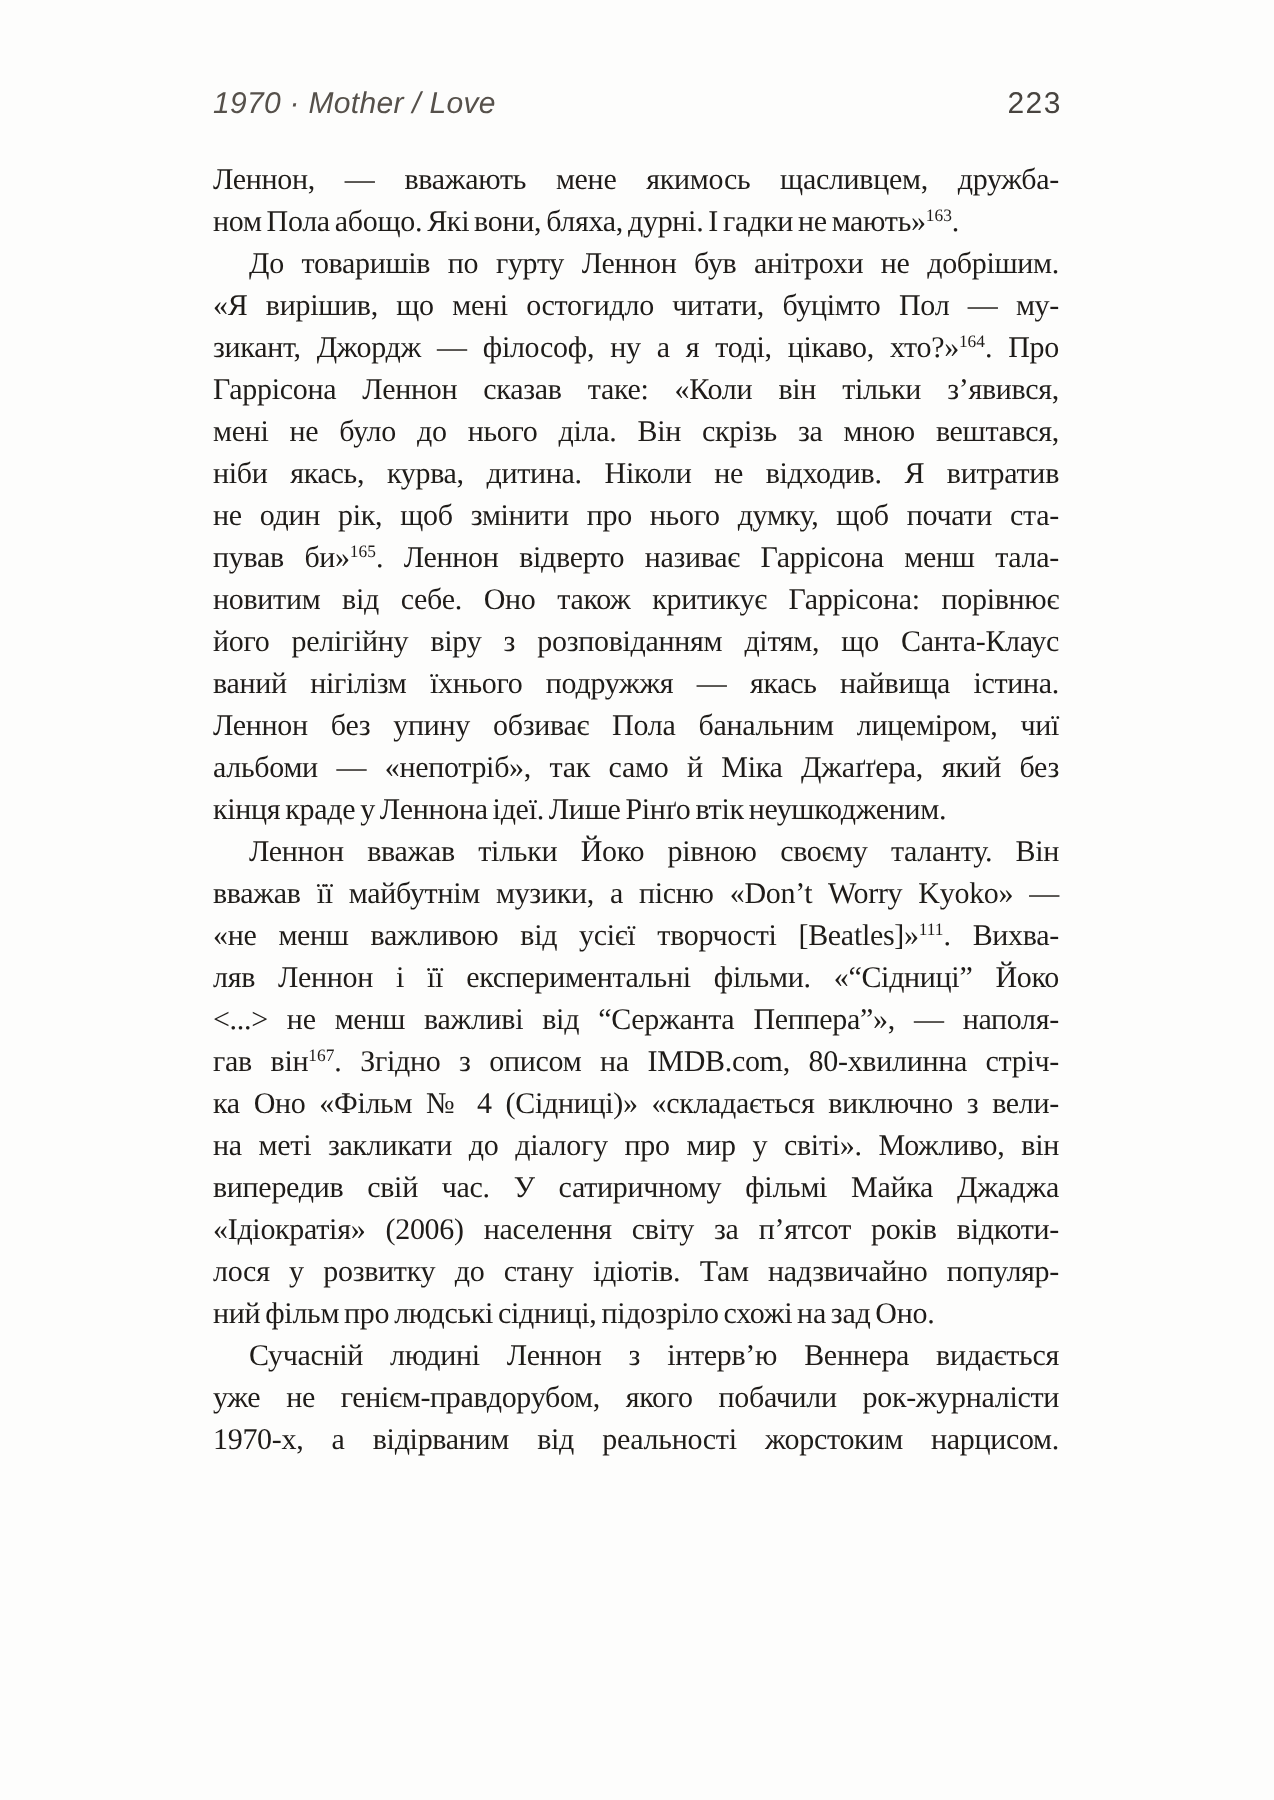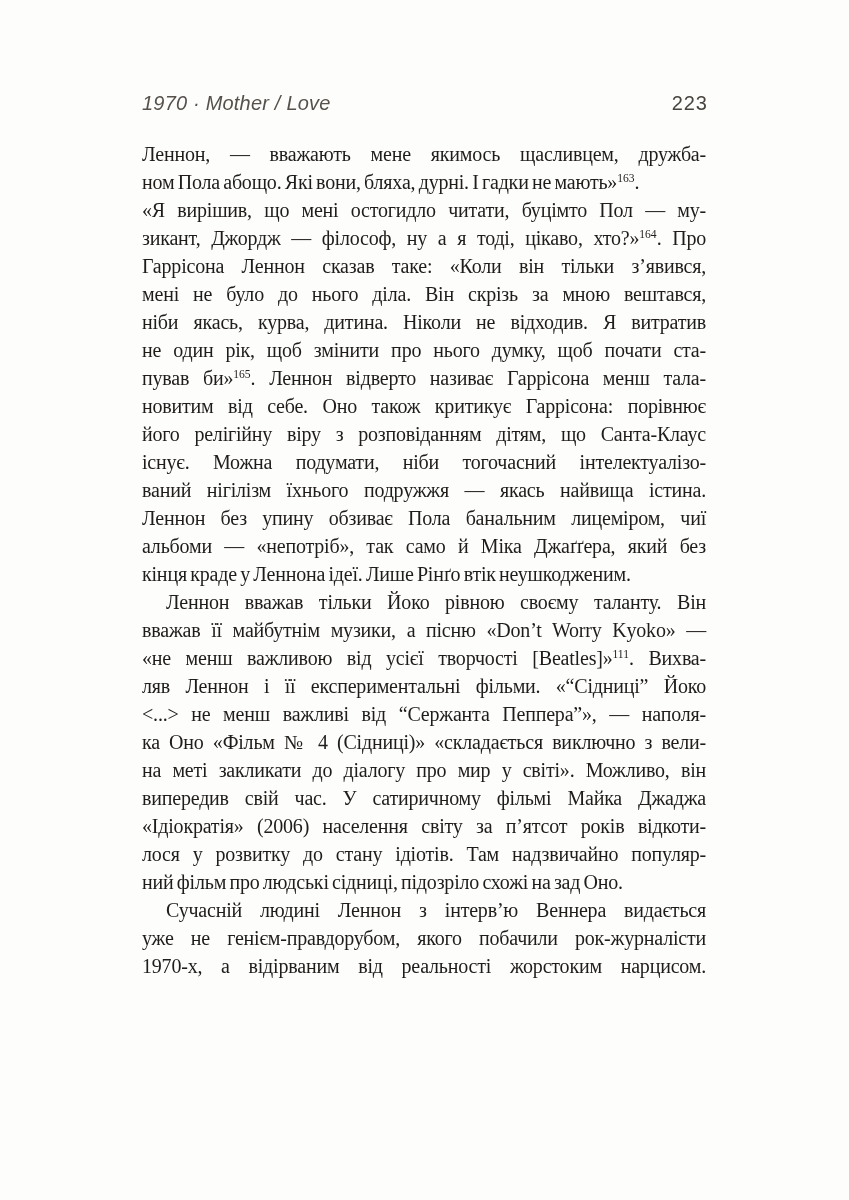--- a/index.html
+++ b/index.html
@@ -3,21 +3,21 @@
 <meta charset="utf-8">
 <style>
   html, body { margin: 0; padding: 0; }
   body {
     width: 849px; height: 1200px;
     background: #fdfdfc;
     position: relative;
     overflow: hidden;
     font-family: "Liberation Serif", "DejaVu Serif", serif;
   }
-  .page { position: absolute; inset: 0; margin-top: 34px; }
+  .page { position: absolute; inset: 0; }
 
   .page-header {
     position: absolute;
     left: 142px; top: 58px; width: 566px;
     display: flex; justify-content: space-between; align-items: baseline;
     color: #56514b;
     font-family: "Liberation Sans", "DejaVu Sans", sans-serif;
     font-size: 20px;
   }
   .running-title { font-style: italic; letter-spacing: 0.2px; }
@@ -53,39 +53,40 @@
 <div class="page">
 
   <div class="page-header">
     <span class="running-title">1970 · Mother / Love</span>
     <span class="page-number">223</span>
   </div>
 
   <div class="body-text">
     <div class="ln">Леннон, — вважають мене якимось щасливцем, дружба-</div>
     <div class="ln end"><span>ном Пола абощо. Які вони, бляха, дурні. І гадки не мають»</span><sup class="fn">163</sup><span>.</span></div>
+    <div class="ln indent">До товаришів по гурту Леннон був анітрохи не добрішим.</div>
     <div class="ln">«Я вирішив, що мені остогидло читати, буцімто Пол — му-</div>
     <div class="ln"><span>зикант, Джордж — філософ, ну а я тоді, цікаво, хто?»</span><sup class="fn">164</sup><span>. Про</span></div>
     <div class="ln">Гаррісона Леннон сказав таке: «Коли він тільки з’явився,</div>
     <div class="ln">мені не було до нього діла. Він скрізь за мною вештався,</div>
     <div class="ln">ніби якась, курва, дитина. Ніколи не відходив. Я витратив</div>
     <div class="ln">не один рік, щоб змінити про нього думку, щоб почати ста-</div>
     <div class="ln"><span>пував би»</span><sup class="fn">165</sup><span>. Леннон відверто називає Гаррісона менш тала-</span></div>
     <div class="ln">новитим від себе. Оно також критикує Гаррісона: порівнює</div>
     <div class="ln">його релігійну віру з розповіданням дітям, що Санта-Клаус</div>
-    <div class="ln">існує. Можна подумати, ніби тогочасний інтелектуалізо-</div>
     <div class="ln">ваний нігілізм їхнього подружжя — якась найвища істина.</div>
     <div class="ln">Леннон без упину обзиває Пола банальним лицеміром, чиї</div>
     <div class="ln">альбоми — «непотріб», так само й Міка Джаґґера, який без</div>
     <div class="ln end">кінця краде у Леннона ідеї. Лише Рінґо втік неушкодженим.</div>
     <div class="ln indent">Леннон вважав тільки Йоко рівною своєму таланту. Він</div>
     <div class="ln">вважав її майбутнім музики, а пісню «Don’t Worry Kyoko» —</div>
     <div class="ln"><span>«не менш важливою від усієї творчості [Beatles]»</span><sup class="fn">111</sup><span>. Вихва-</span></div>
     <div class="ln">ляв Леннон і її експериментальні фільми. «“Сідниці” Йоко</div>
     <div class="ln">&lt;...&gt; не менш важливі від “Сержанта Пеппера”», — наполя-</div>
+    <div class="ln"><span>гав він</span><sup class="fn">167</sup><span>. Згідно з описом на IMDB.com, 80-хвилинна стріч-</span></div>
     <div class="ln">ка Оно «Фільм № 4 (Сідниці)» «складається виключно з вели-</div>
     <div class="ln">на меті закликати до діалогу про мир у світі». Можливо, він</div>
     <div class="ln">випередив свій час. У сатиричному фільмі Майка Джаджа</div>
     <div class="ln">«Ідіократія» (2006) населення світу за п’ятсот років відкоти-</div>
     <div class="ln">лося у розвитку до стану ідіотів. Там надзвичайно популяр-</div>
     <div class="ln end">ний фільм про людські сідниці, підозріло схожі на зад Оно.</div>
     <div class="ln indent">Сучасній людині Леннон з інтерв’ю Веннера видається</div>
     <div class="ln">уже не генієм-правдорубом, якого побачили рок-журналісти</div>
     <div class="ln">1970-х, а відірваним від реальності жорстоким нарцисом.</div>
   </div>

